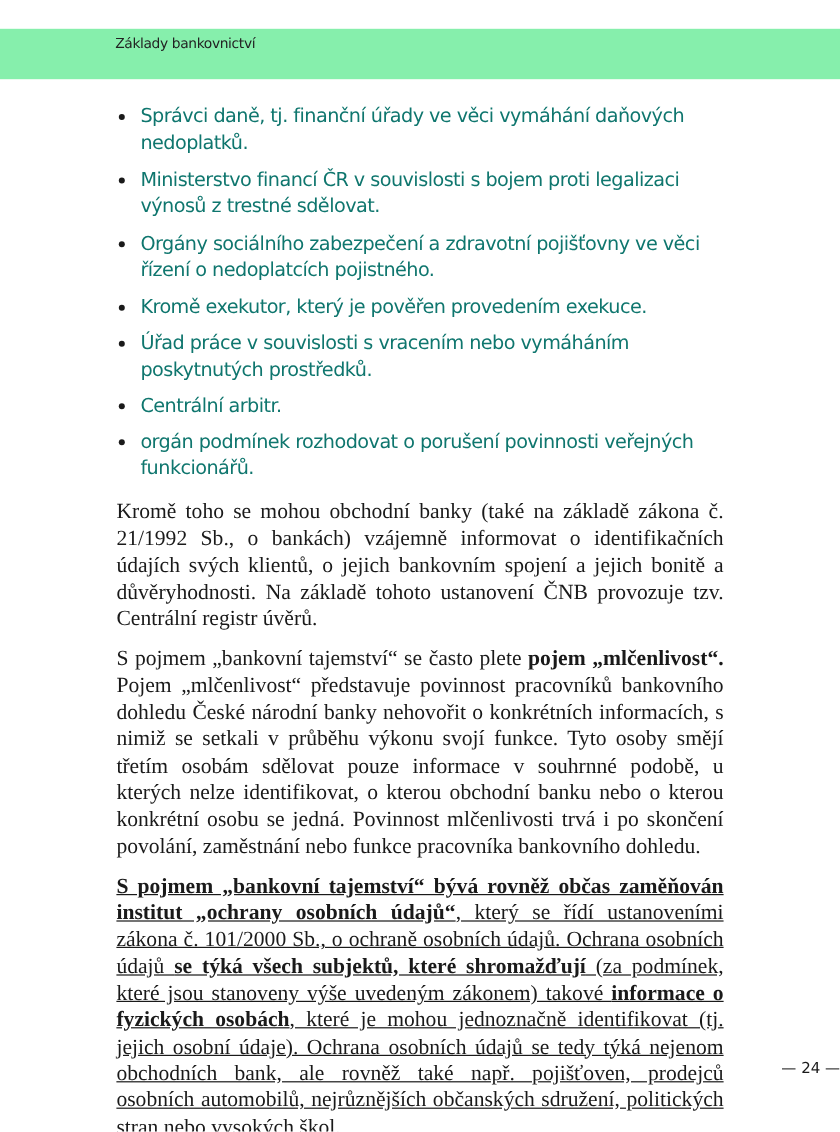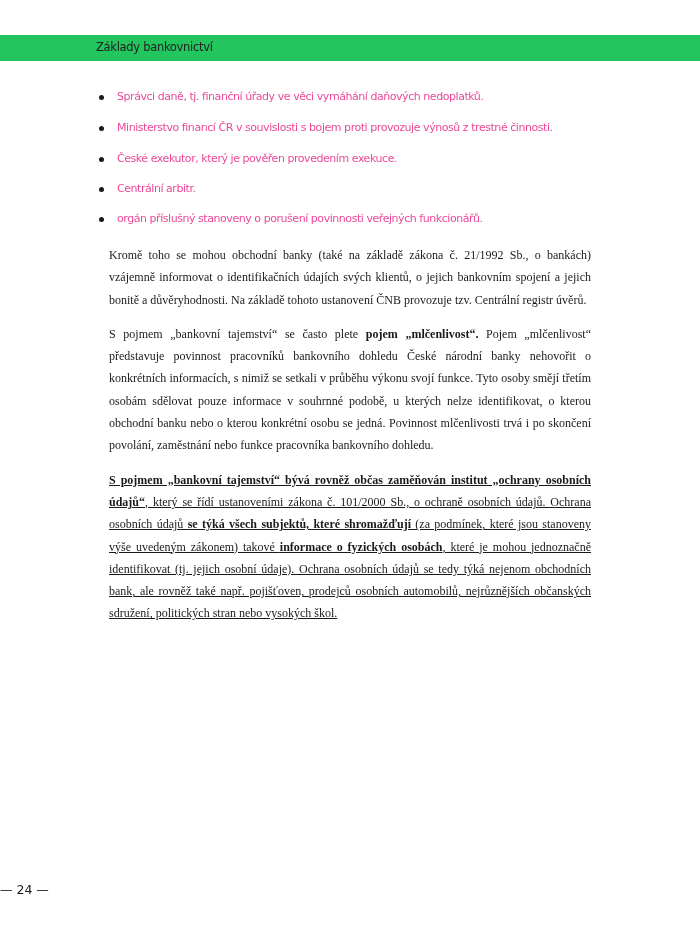--- a/index.html
+++ b/index.html
@@ -10,24 +10,24 @@
     body {
       width: 700px;
       height: 943px;
       position: relative;
       overflow: hidden;
       color: #1a1a1a;
     }
     .running-header {
       position: absolute;
       left: 0;
-      top: 35px;
+      top: 24px;
       width: 700px;
-      height: 26px;
-      background: #22c55e;
+      height: 42px;
+      background: #86efac;
     }
     .running-header-title {
       position: absolute;
       left: 96px;
       top: 5px;
       font-family: "DejaVu Sans", sans-serif;
       font-size: 11.5px;
       letter-spacing: -0.3px;
       color: #222;
     }
@@ -35,81 +35,83 @@
       position: absolute;
       left: 97px;
       top: 86px;
       width: 506px;
     }
     .bullet-list {
       list-style: none;
       margin: 0;
       padding: 0;
       font-family: "DejaVu Sans", sans-serif;
-      font-size: 11px;
+      font-size: 16px;
       letter-spacing: -0.45px;
       line-height: 22px;
-      color: #ec4899;
+      color: #0f766e;
     }
     .bullet-list li {
       position: relative;
       padding-left: 20px;
       margin-bottom: 9px;
     }
     .bullet-list li .bullet-dot {
       position: absolute;
       left: 2px;
       top: 9px;
       width: 5px;
       height: 5px;
       border-radius: 50%;
       background: #1a1a1a;
     }
     .bullet-list li.tight {
       margin-bottom: 8px;
     }
     .para {
       font-family: "Liberation Serif", serif;
-      font-size: 12px;
+      font-size: 18px;
       line-height: 22.3px;
       text-align: justify;
-      margin: 12px;
+      margin: 0;
       color: #1a1a1a;
       hyphens: manual;
     }
     .para b { font-weight: bold; }
     .para-1 { margin-top: 14px; }
     .para-2 { margin-top: 11px; }
     .para-3 { margin-top: 11px; text-decoration: underline; }
     .page-number {
       position: absolute;
       left: 0;
       width: 700px;
       top: 882px;
-      text-align: left;
+      text-align: right;
       font-family: "DejaVu Sans", sans-serif;
       font-size: 12.5px;
       color: #1a1a1a;
     }
   </style>
 </head>
 <body>
 
 <div class="running-header">
   <span class="running-header-title">Základy bankovnictví</span>
 </div>
 
 <div class="content">
 
   <ul class="bullet-list">
     <li><span class="bullet-dot"></span><span>Správci daně, tj. finanční úřady ve věci vymáhání daňových nedoplatků.</span></li>
-    <li><span class="bullet-dot"></span><span>Ministerstvo financí ČR v souvislosti s bojem proti provozuje výnosů z trestné činnosti.</span></li>
-    <li class="tight"><span class="bullet-dot"></span><span>České exekutor, který je pověřen provedením exekuce.</span></li>
+    <li><span class="bullet-dot"></span><span>Ministerstvo financí ČR v souvislosti s bojem proti legalizaci výnosů z trestné sdělovat.</span></li>
+    <li><span class="bullet-dot"></span><span>Orgány sociálního zabezpečení a zdravotní pojišťovny ve věci řízení o nedoplatcích pojistného.</span></li>
+    <li class="tight"><span class="bullet-dot"></span><span>Kromě exekutor, který je pověřen provedením exekuce.</span></li>
+    <li class="tight"><span class="bullet-dot"></span><span>Úřad práce v souvislosti s vracením nebo vymáháním poskytnutých prostředků.</span></li>
     <li class="tight"><span class="bullet-dot"></span><span>Centrální arbitr.</span></li>
-    <li class="tight"><span class="bullet-dot"></span><span>orgán příslušný stanoveny o porušení povinnosti veřejných funkcionářů.</span></li>
+    <li class="tight"><span class="bullet-dot"></span><span>orgán podmínek rozhodovat o porušení povinnosti veřejných funkcionářů.</span></li>
   </ul>
 
   <p class="para para-1">Kromě toho se mohou obchodní banky (také na základě zákona č. 21/1992 Sb., o bankách) vzájemně informovat o identifikačních údajích svých klientů, o jejich bankovním spojení a jejich bonitě a důvěryhodnosti. Na základě tohoto ustanovení ČNB provozuje tzv. Centrální registr úvěrů.</p>
 
   <p class="para para-2"><span>S pojmem „bankovní tajemství“ se často plete </span><b>pojem „mlčenlivost“.</b><span> Pojem „mlčenlivost“ představuje povinnost pracovníků bankovního dohledu České národní banky nehovořit o konkrétních informacích, s nimiž se setkali v průběhu výkonu svojí funkce. Tyto osoby smějí třetím osobám sdělovat pouze informace v souhrnné podobě, u kterých nelze identifikovat, o kterou obchodní banku nebo o kterou konkrétní osobu se jedná. Povinnost mlčenlivosti trvá i po skončení povolání, zaměstnání nebo funkce pracovníka bankovního dohledu.</span></p>
 
   <p class="para para-3"><b>S pojmem „bankovní tajemství“ bývá rovněž občas zaměňován institut „ochrany osobních údajů“</b><span>, který se řídí ustanoveními zákona č. 101/2000 Sb., o ochraně osobních údajů. Ochrana osobních údajů </span><b>se týká všech subjektů, které shromažďují</b><span> (za podmínek, které jsou stanoveny výše uvedeným zákonem) takové </span><b>informace o fyzických osobách</b><span>, které je mohou jednoznačně identifikovat (tj. jejich osobní údaje). Ochrana osobních údajů se tedy týká nejenom obchodních bank, ale rovněž také např. pojišťoven, prodejců osobních automobilů, nejrůznějších občanských sdružení, politických stran nebo vysokých škol.</span></p>
 
 </div>
 

